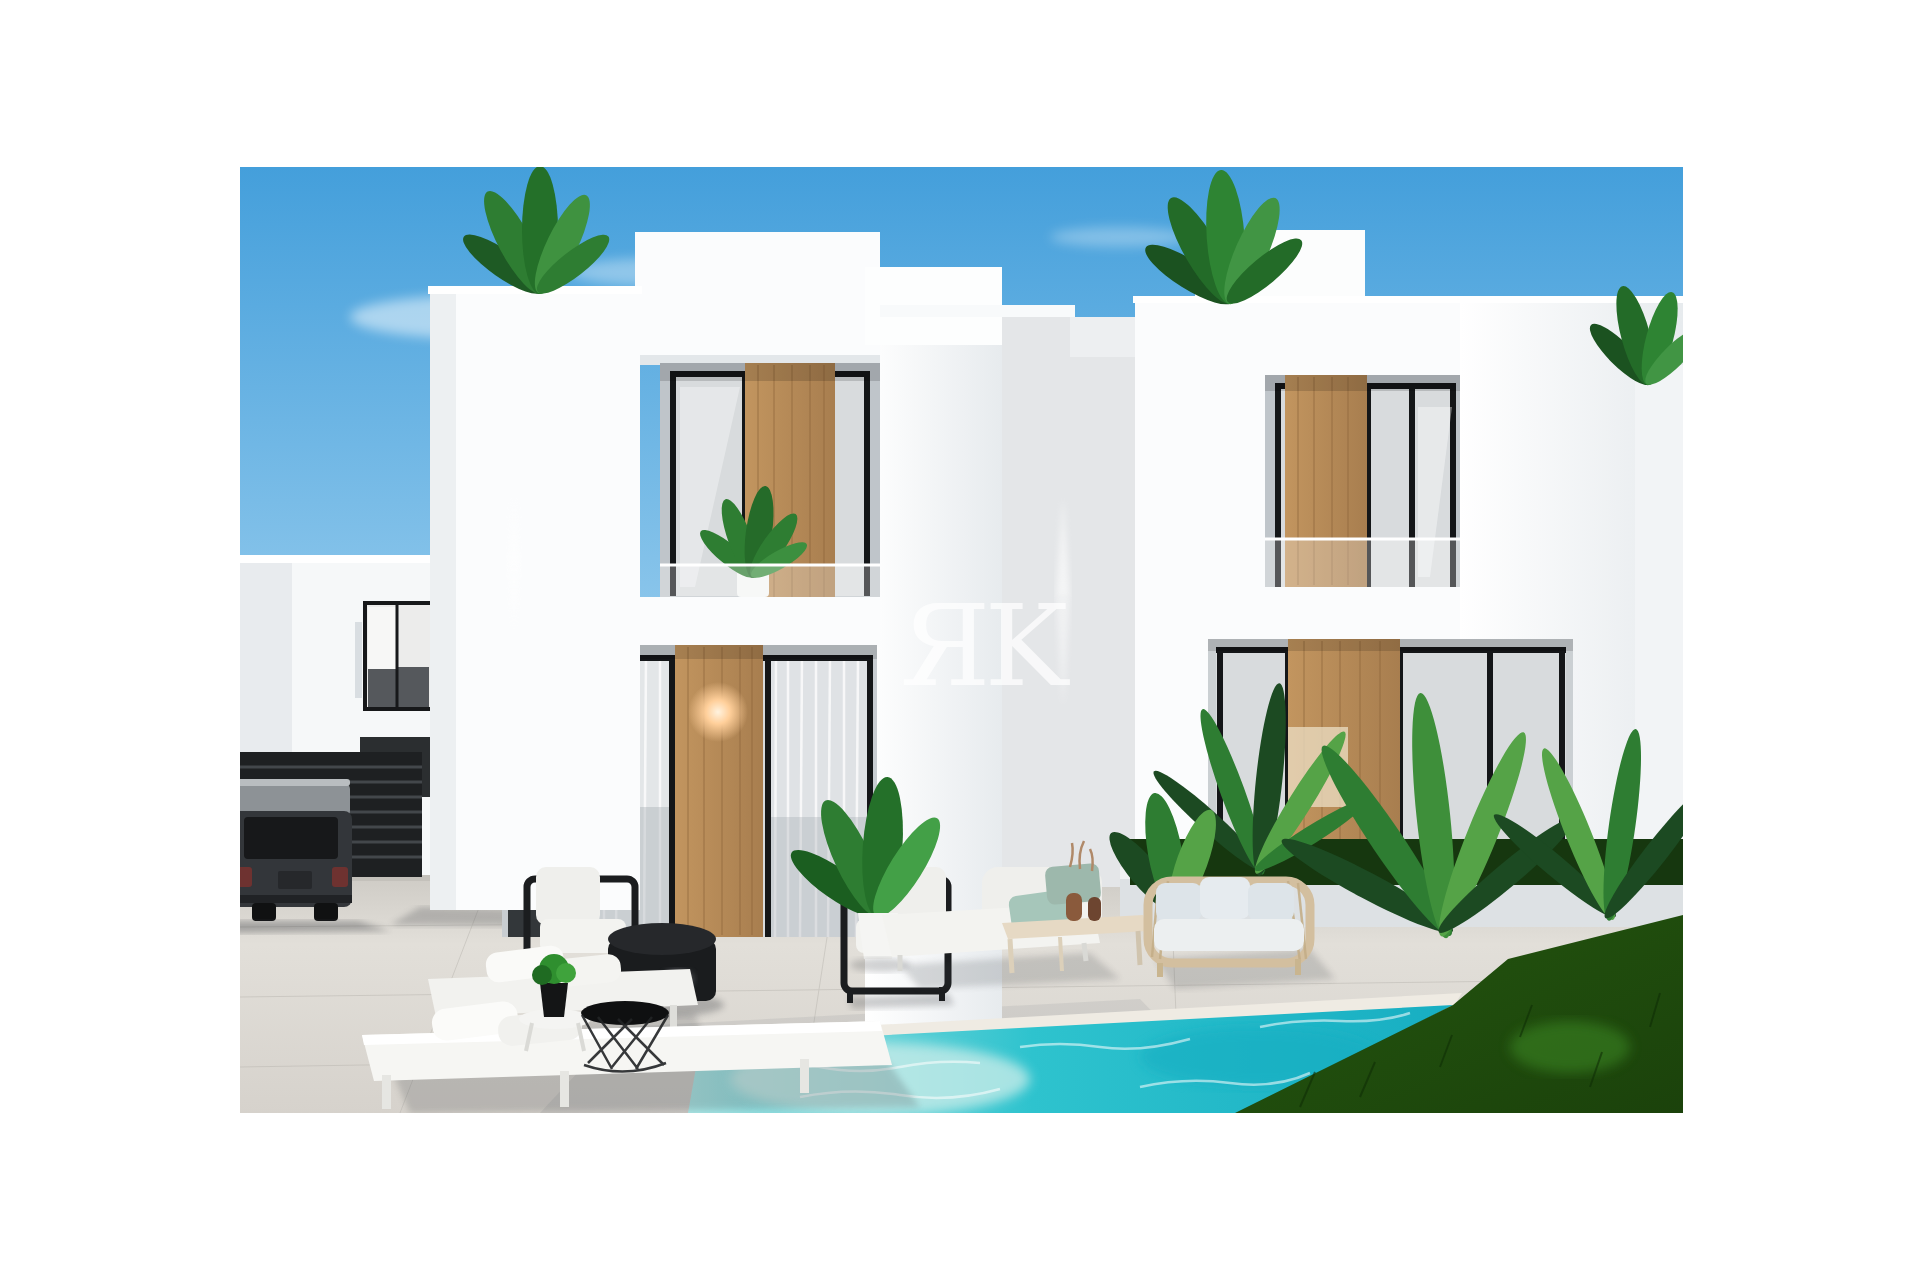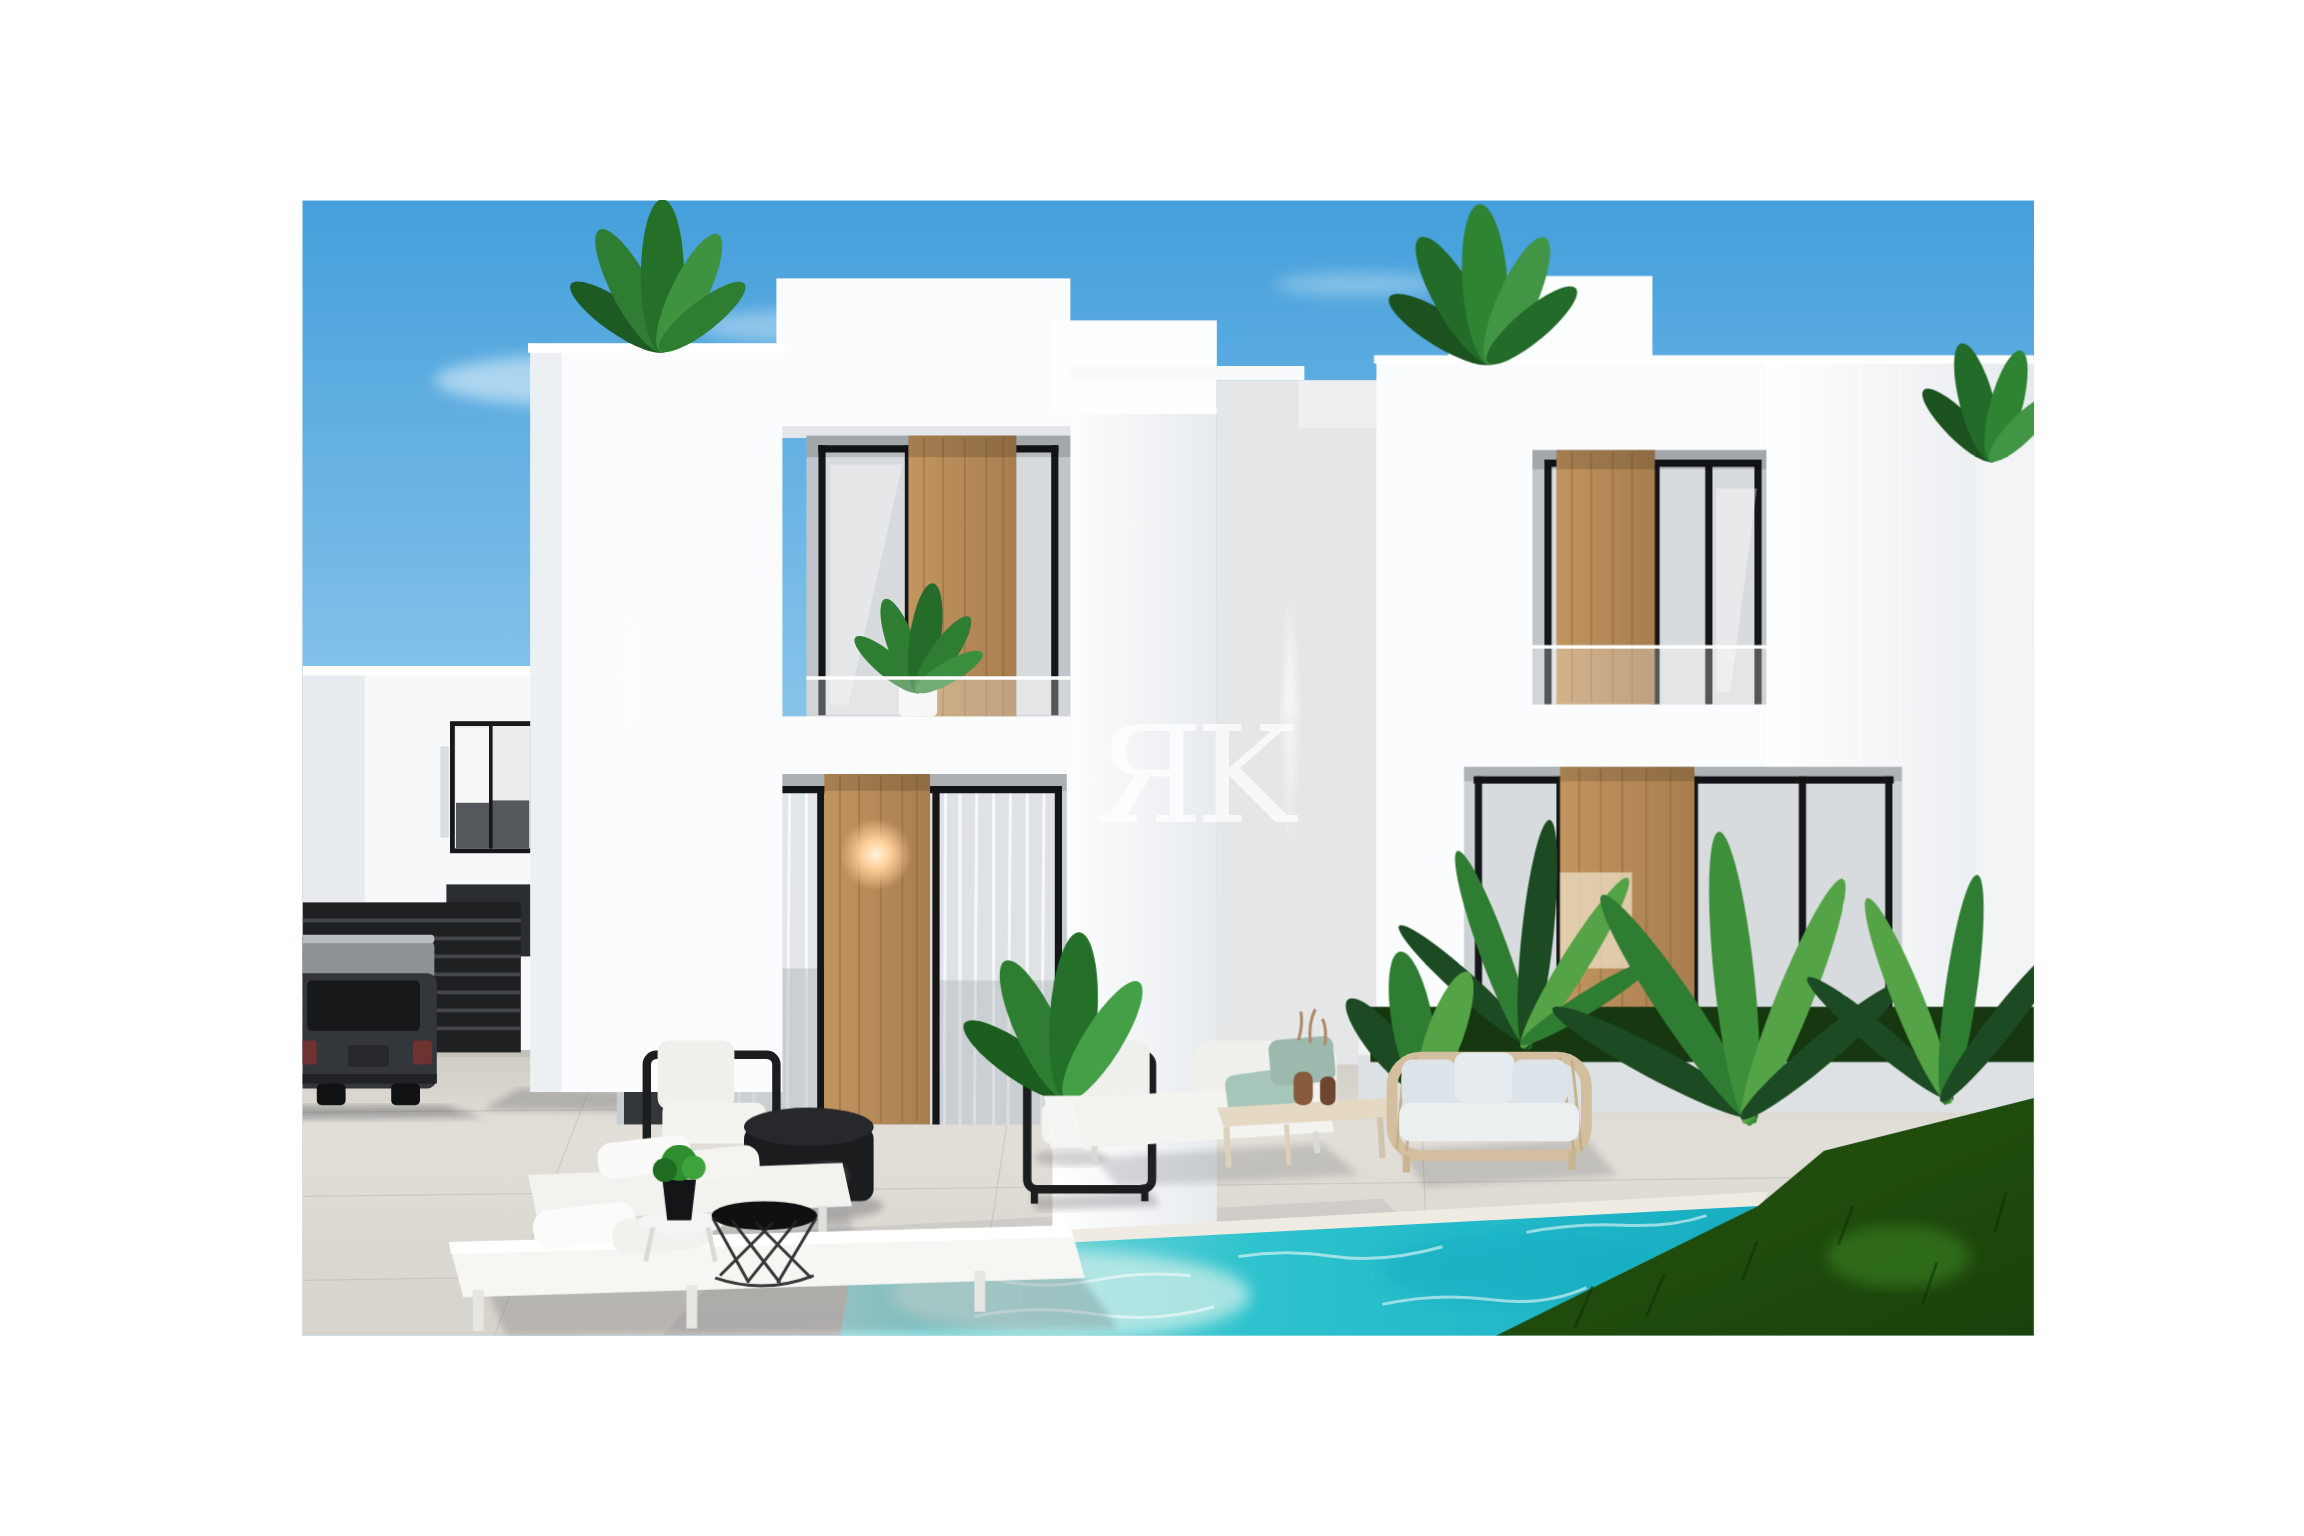--- a/index.html
+++ b/index.html
@@ -1,18 +1,18 @@
 <!DOCTYPE html>
 <html><head>
 <meta charset="utf-8">
 <style>
   html,body{margin:0;padding:0;background:#ffffff;}
   body{width:1920px;height:1280px;position:relative;overflow:hidden;
        font-family:"Liberation Sans", sans-serif;}
-  .photo{position:absolute;left:252px;top:167px;width:1443px;height:946px;
+  .photo{position:absolute;left:240px;top:167px;width:1443px;height:946px;
          overflow:hidden;background:#9cc9e8;}
   .photo svg{display:block;width:100%;height:100%;}
   .wm{font-family:"DejaVu Serif", serif;}
 </style>
 </head>
 <body>
 
 <div class="photo">
 <svg viewBox="0 0 1443 946" preserveAspectRatio="none">
   <defs>

